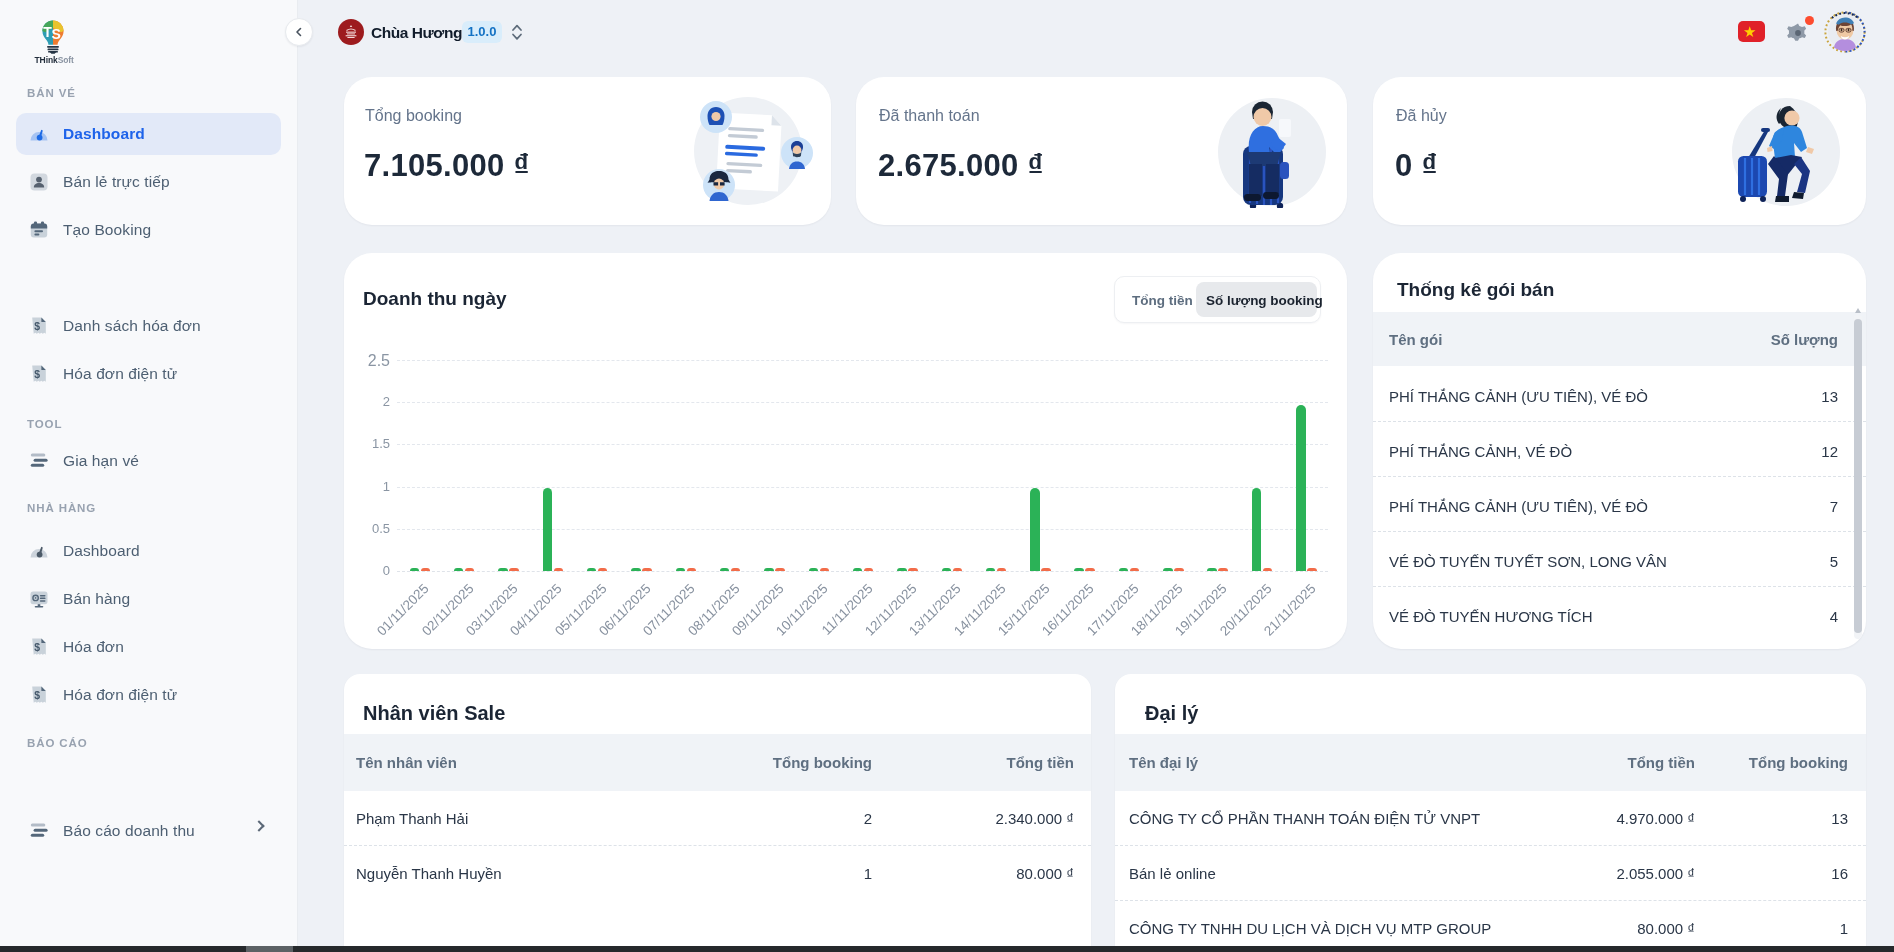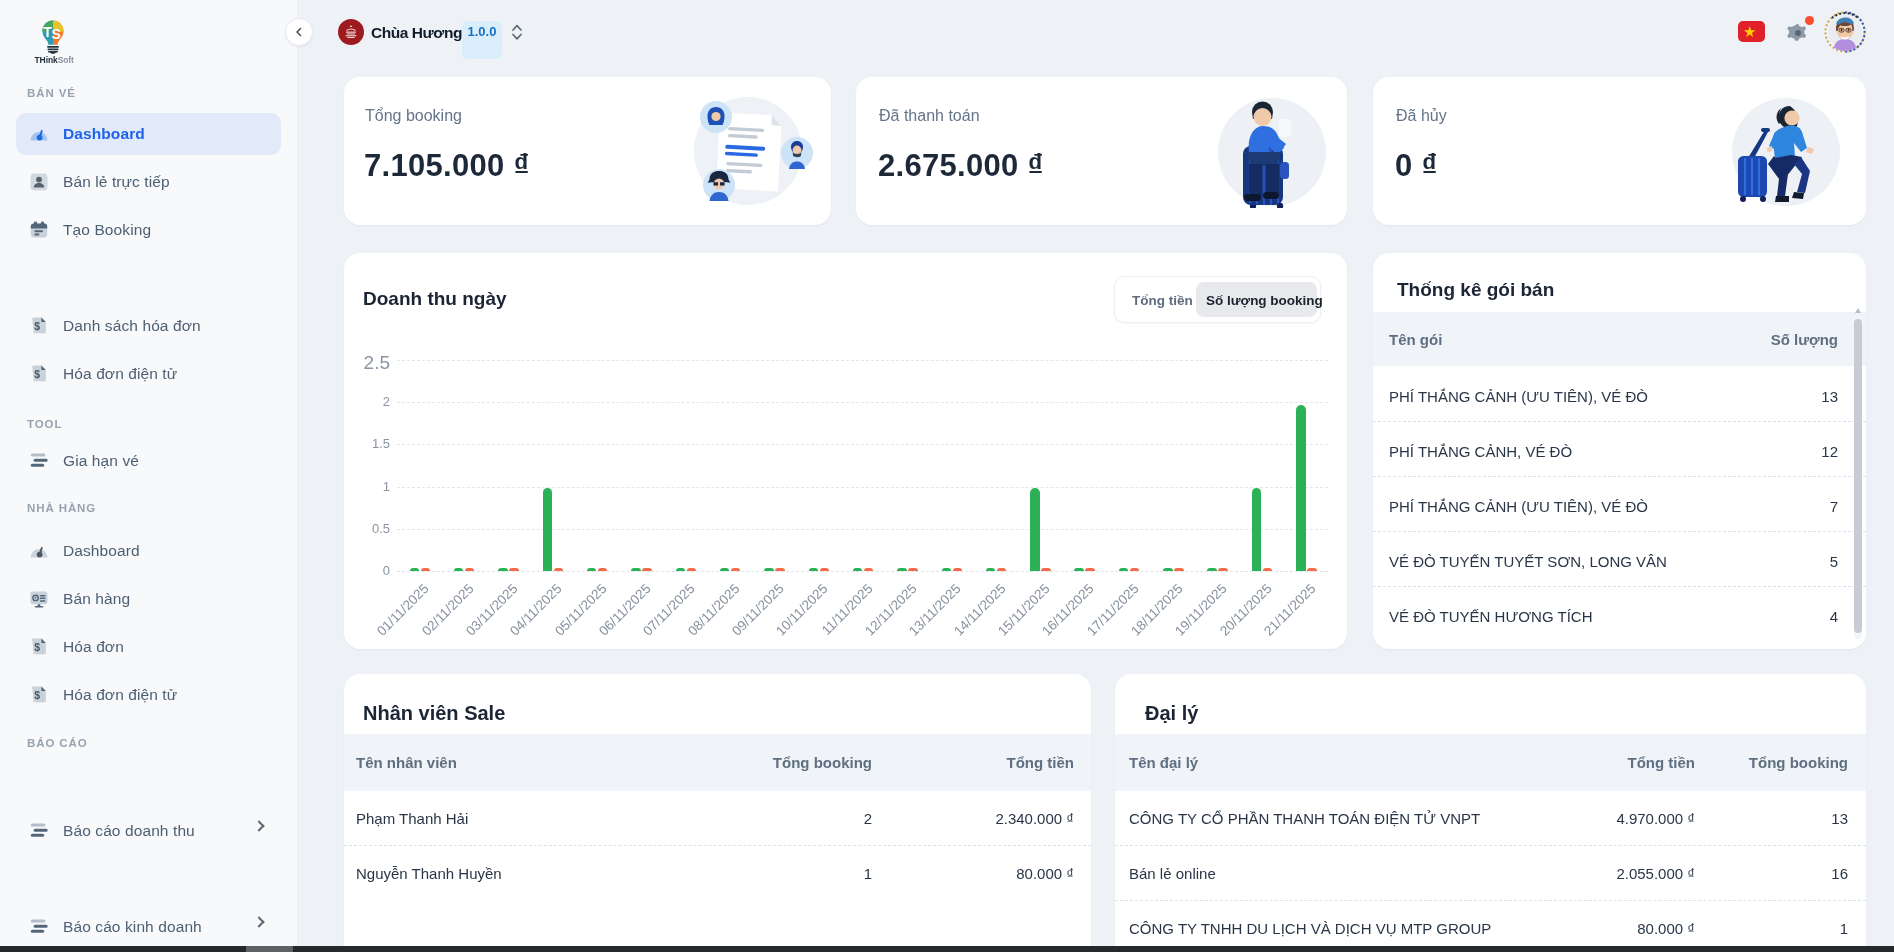--- a/index.html
+++ b/index.html
@@ -1,18 +1,18 @@
 <!DOCTYPE html>
 <html><head><meta charset="utf-8">
 <style>
 *{margin:0;padding:0;box-sizing:border-box}
 html,body{width:1894px;height:952px;overflow:hidden}
 body{font-family:"Liberation Sans",sans-serif;background:#eef1f6;position:relative}
 .abs{position:absolute}
-.card{position:absolute;background:#fff;border-radius:16px;box-shadow:0 1px 2px rgba(16,24,40,.05)}
+.card{position:absolute;background:#fff;border-radius:28px;box-shadow:0 1px 2px rgba(16,24,40,.05)}
 
 #sidebar{position:absolute;left:0;top:0;width:298px;height:952px;background:#f8f9fb;border-right:1px solid #e9ecf0}
 .sect{position:absolute;left:27px;font-size:11.5px;font-weight:bold;color:#98a2b0;letter-spacing:.9px}
 .mi{position:absolute;left:16px;width:265px;height:42px;border-radius:10px;display:flex;align-items:center}
 .mi .ic{width:20px;height:20px;margin-left:13px;flex:none}
 .mi .tx{margin-left:14px;font-size:15.5px;color:#4d5f72;font-weight:500;letter-spacing:.1px}
 .mi.active{background:#e2e9f8}
 .mi.active .tx{color:#1e63ea;font-weight:bold}
 .mi .chev{position:absolute;right:18px;top:12px;width:8px;height:8px;border-top:2px solid #5b6877;border-right:2px solid #5b6877;transform:rotate(45deg)}
 
@@ -134,48 +134,39 @@
 <div class="sect" style="top:737px">BÁO CÁO</div>
 <div class="mi" style="top:810px">
   <svg class="ic" viewBox="0 0 20 20">
         <rect x="1.8" y="2.6" width="14.5" height="3" rx="1.5" fill="#b3bcc7"></rect>
         <rect x="4.6" y="7.7" width="14" height="3" rx="1.5" fill="#54677a"></rect>
         <rect x="1.8" y="12.8" width="13.4" height="3" rx="1.5" fill="#54677a"></rect>
       </svg>
   <div class="tx">Báo cáo doanh thu</div>
       <div class="chev"></div>
 </div>
-<div class="mi" style="top:906px">
-  <svg class="ic" viewBox="0 0 20 20">
-        <rect x="1.8" y="2.6" width="14.5" height="3" rx="1.5" fill="#b3bcc7"></rect>
-        <rect x="4.6" y="7.7" width="14" height="3" rx="1.5" fill="#54677a"></rect>
-        <rect x="1.8" y="12.8" width="13.4" height="3" rx="1.5" fill="#54677a"></rect>
-      </svg>
-  <div class="tx">Báo cáo kinh doanh</div>
-      <div class="chev"></div>
-</div>
 </div>
 <div id="topbar">
 <div class="abs" style="left:285px;top:18px;width:28px;height:28px;border-radius:50%;background:#fff;border:1px solid #e7eaee;box-shadow:0 1px 2px rgba(16,24,40,.06)">
   <svg class="abs" style="left:7px;top:7px" width="12" height="12" viewBox="0 0 12 12">
         <path d="M7.5 2.5 L4 6 L7.5 9.5" fill="none" stroke="#49535f" stroke-width="1.6" stroke-linecap="round" stroke-linejoin="round"></path>
       </svg>
 </div>
 <div class="abs" style="left:338px;top:19px;width:26px;height:26px;border-radius:50%;background:#9d1b1e">
   <svg class="abs" style="left:4px;top:4px" width="18" height="18" viewBox="0 0 18 18">
     <path d="M9 2 l1.2 2 h-2.4 Z" fill="#f3dada"></path>
     <path d="M4.5 7.5 q4.5 -3 9 0" fill="none" stroke="#f3dada" stroke-width="1.1"></path>
     <rect x="4" y="8.6" width="10" height="1.1" fill="#f3dada"></rect>
     <rect x="5" y="10.4" width="8" height="1" fill="#f3dada"></rect>
     <rect x="3.6" y="12.2" width="10.8" height="1.1" fill="#f3dada"></rect>
     <rect x="5.4" y="14" width="7.2" height="1" fill="#f3dada"></rect>
   </svg>
 </div>
 <div class="abs" style="left:371px;top:23.5px;font-size:15.5px;font-weight:bold;color:#111c2b;letter-spacing:-.45px">Chùa Hương</div>
-<div class="abs" style="left:462px;top:21px;width:40px;height:38px;border-radius:6px;background:#d9edfb;text-align:center;line-height:22px;font-size:13px;font-weight:bold;color:#1472c4">1.0.0</div>
+<div class="abs" style="left:462px;top:21px;width:40px;height:22px;border-radius:6px;background:#d9edfb;text-align:center;line-height:22px;font-size:13px;font-weight:bold;color:#1472c4">1.0.0</div>
 <svg class="abs" style="left:510px;top:22px" width="14" height="20" viewBox="0 0 14 20">
       <path d="M3 8 L7 3.6 L11 8" fill="none" stroke="#5d6b7a" stroke-width="1.7" stroke-linecap="round" stroke-linejoin="round"></path>
       <path d="M3 12.5 L7 16.9 L11 12.5" fill="none" stroke="#5d6b7a" stroke-width="1.7" stroke-linecap="round" stroke-linejoin="round"></path>
     </svg>
 <div class="abs" style="left:1738px;top:21px;width:27px;height:21px;border-radius:5px;background:#e02129;overflow:hidden">
   <div class="abs" style="left:5px;top:1.5px;font-size:15px;color:#ffce00">★</div>
 </div>
 <svg class="abs" style="left:1787px;top:21.5px" width="22" height="22" viewBox="0 0 26 26">
   <path fill="#8e99a7" d="M13 1.8 l1.6 2.9 a8.6 8.6 0 0 1 3.2 1.3 l3.2 -.9 1.6 2.8 -2.2 2.5 a8.8 8.8 0 0 1 0 3.2 l2.2 2.5 -1.6 2.8 -3.2 -.9 a8.6 8.6 0 0 1 -3.2 1.3 l-1.6 2.9 -3.2 0 -1.6 -2.9 a8.6 8.6 0 0 1 -3.2 -1.3 l-3.2 .9 -1.6 -2.8 2.2 -2.5 a8.8 8.8 0 0 1 0 -3.2 l-2.2 -2.5 1.6 -2.8 3.2 .9 a8.6 8.6 0 0 1 3.2 -1.3 Z"></path>
   <circle cx="13" cy="13" r="3.4" fill="#5b6674"></circle>
@@ -293,21 +284,21 @@
 <div class="abs" style="left:53px;top:275.8px;width:931px;border-top:1px dashed #e3e7ed"></div>
 <div class="abs" style="left:53px;top:233.6px;width:931px;border-top:1px dashed #e3e7ed"></div>
 <div class="abs" style="left:53px;top:191.4px;width:931px;border-top:1px dashed #e3e7ed"></div>
 <div class="abs" style="left:53px;top:149.2px;width:931px;border-top:1px dashed #e3e7ed"></div>
 <div class="abs" style="left:53px;top:107.0px;width:931px;border-top:1px dashed #e3e7ed"></div>
 <div class="abs" style="left:8px;top:310.0px;width:38px;text-align:right;font-size:13px;color:#8a95a3">0</div>
 <div class="abs" style="left:8px;top:267.8px;width:38px;text-align:right;font-size:13px;color:#8a95a3">0.5</div>
 <div class="abs" style="left:8px;top:225.6px;width:38px;text-align:right;font-size:13px;color:#8a95a3">1</div>
 <div class="abs" style="left:8px;top:183.4px;width:38px;text-align:right;font-size:13px;color:#8a95a3">1.5</div>
 <div class="abs" style="left:8px;top:141.2px;width:38px;text-align:right;font-size:13px;color:#8a95a3">2</div>
-<div class="abs" style="left:8px;top:99.0px;width:38px;text-align:right;font-size:19px;color:#8a95a3">2.5</div>
+<div class="abs" style="left:8px;top:99.0px;width:38px;text-align:right;font-size:16px;color:#8a95a3">2.5</div>
 <div class="abs" style="left:65.5px;top:314.5px;width:9.5px;height:3.5px;background:#2bb257;border-radius:5px 5px 0 0"></div>
 <div class="abs" style="left:76.5px;top:314.5px;width:9.5px;height:3.5px;background:#f26c49;border-radius:5px 5px 0 0"></div>
 <div class="abs" style="left:109.8px;top:314.5px;width:9.5px;height:3.5px;background:#2bb257;border-radius:5px 5px 0 0"></div>
 <div class="abs" style="left:120.8px;top:314.5px;width:9.5px;height:3.5px;background:#f26c49;border-radius:5px 5px 0 0"></div>
 <div class="abs" style="left:154.2px;top:314.5px;width:9.5px;height:3.5px;background:#2bb257;border-radius:5px 5px 0 0"></div>
 <div class="abs" style="left:165.2px;top:314.5px;width:9.5px;height:3.5px;background:#f26c49;border-radius:5px 5px 0 0"></div>
 <div class="abs" style="left:198.5px;top:235.3px;width:9.5px;height:82.7px;background:#2bb257;border-radius:5px 5px 0 0"></div>
 <div class="abs" style="left:209.5px;top:314.5px;width:9.5px;height:3.5px;background:#f26c49;border-radius:5px 5px 0 0"></div>
 <div class="abs" style="left:242.8px;top:314.5px;width:9.5px;height:3.5px;background:#2bb257;border-radius:5px 5px 0 0"></div>
 <div class="abs" style="left:253.8px;top:314.5px;width:9.5px;height:3.5px;background:#f26c49;border-radius:5px 5px 0 0"></div>

